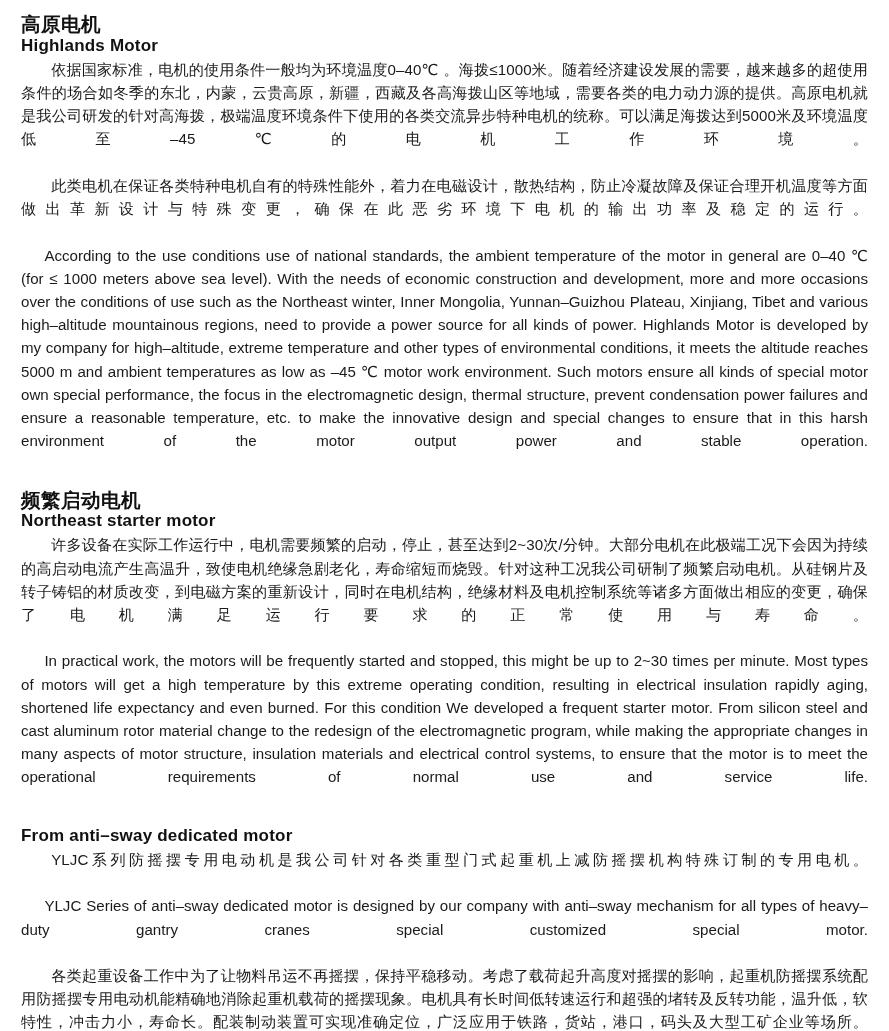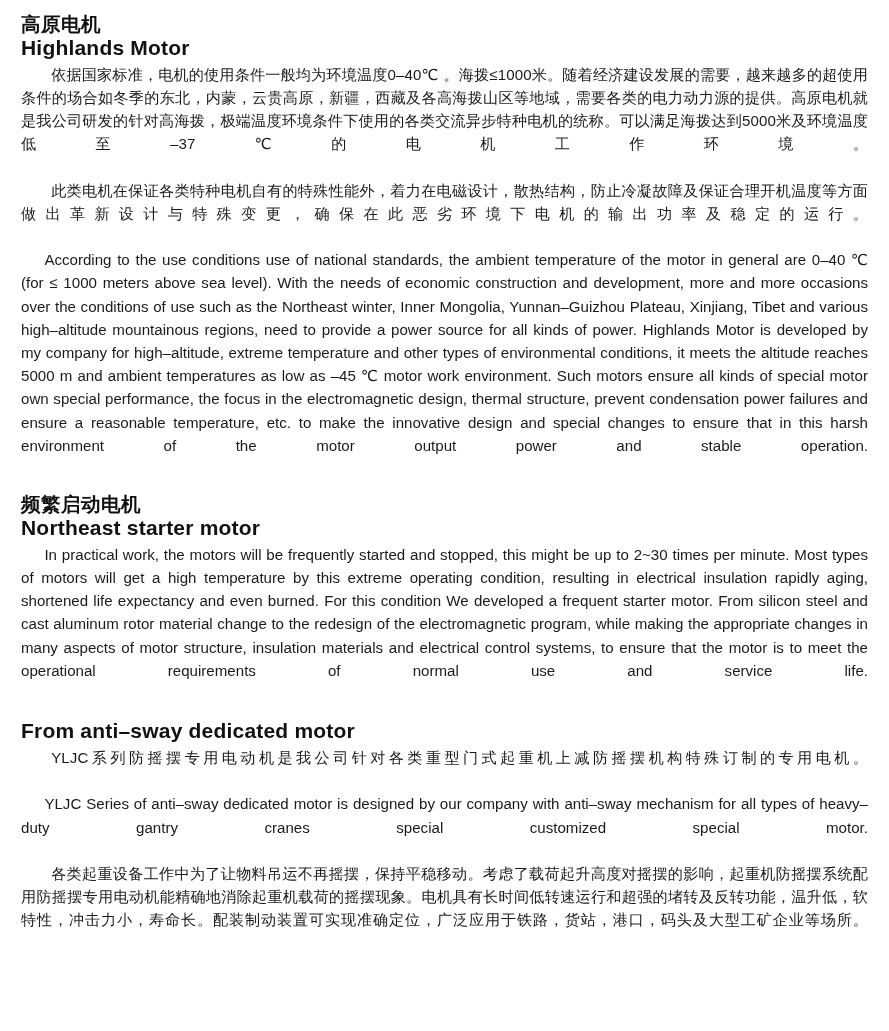--- a/index.html
+++ b/index.html
@@ -34,21 +34,21 @@
   
   .h-cn {
     font-size: 19.5px;
     font-weight: bold;
     line-height: 1.12;
     letter-spacing: 0.5px;
     margin: 0;
     color: #111111;
   }
   .h-en {
-    font-size: 21px;
+    font-size: 17px;
     font-weight: bold;
     line-height: 1.18;
     letter-spacing: 0.2px;
     margin: 0 0 2px 0;
     color: #111111;
   }
 
   
   p.para {
     margin: 0;
@@ -78,28 +78,29 @@
   }
 </style>
 </head>
 <body>
 
 <div class="page">
 
   <section class="section">
     <h2 class="h-cn">高原电机</h2>
     <h3 class="h-en">Highlands Motor</h3>
-    <p class="para cn">依据国家标准，电机的使用条件一般均为环境温度0–40℃ 。海拨≤1000米。随着经济建设发展的需要，越来越多的超使用条件的场合如冬季的东北，内蒙，云贵高原，新疆，西藏及各高海拨山区等地域，需要各类的电力动力源的提供。高原电机就是我公司研发的针对高海拨，极端温度环境条件下使用的各类交流异步特种电机的统称。可以满足海拨达到5000米及环境温度低至–37℃的电机工作环境。</p>
+    <p class="para cn">依据国家标准，电机的使用条件一般均为环境温度0–40℃ 。海拨≤1000米。随着经济建设发展的需要，越来越多的超使用条件的场合如冬季的东北，内蒙，云贵高原，新疆，西藏及各高海拨山区等地域，需要各类的电力动力源的提供。高原电机就是我公司研发的针对高海拨，极端温度环境条件下使用的各类交流异步特种电机的统称。可以满足海拨达到5000米及环境温度低至–45℃的电机工作环境。</p>
     <p class="para cn">此类电机在保证各类特种电机自有的特殊性能外，着力在电磁设计，散热结构，防止冷凝故障及保证合理开机温度等方面做出革新设计与特殊变更，确保在此恶劣环境下电机的输出功率及稳定的运行。</p>
     <p class="para en">According to the use conditions use of national standards, the ambient temperature of the motor in general are 0–40 ℃ (for ≤ 1000 meters above sea level). With the needs of economic construction and development, more and more occasions over the conditions of use such as the Northeast winter, Inner Mongolia, Yunnan–Guizhou Plateau, Xinjiang, Tibet and various high–altitude mountainous regions, need to provide a power source for all kinds of power. Highlands Motor is developed by my company for high–altitude, extreme temperature and other types of environmental conditions, it meets the altitude reaches 5000 m and ambient temperatures as low as –45 ℃ motor work environment. Such motors ensure all kinds of special motor own special performance, the focus in the electromagnetic design, thermal structure, prevent condensation power failures and ensure a reasonable temperature, etc. to make the innovative design and special changes to ensure that in this harsh environment of the motor output power and stable operation.</p>
   </section>
 
   <section class="section">
     <h2 class="h-cn">频繁启动电机</h2>
     <h3 class="h-en">Northeast starter motor</h3>
+    <p class="para cn">许多设备在实际工作运行中，电机需要频繁的启动，停止，甚至达到2~30次/分钟。大部分电机在此极端工况下会因为持续的高启动电流产生高温升，致使电机绝缘急剧老化，寿命缩短而烧毁。针对这种工况我公司研制了频繁启动电机。从硅钢片及转子铸铝的材质改变，到电磁方案的重新设计，同时在电机结构，绝缘材料及电机控制系统等诸多方面做出相应的变更，确保了电机满足运行要求的正常使用与寿命。</p>
     <p class="para en">In practical work, the motors will be frequently started and stopped, this might be up to 2~30 times per minute. Most types of motors will get a high temperature by this extreme operating condition, resulting in electrical insulation rapidly aging, shortened life expectancy and even burned. For this condition We developed a frequent starter motor. From silicon steel and cast aluminum rotor material change to the redesign of the electromagnetic program, while making the appropriate changes in many aspects of motor structure, insulation materials and electrical control systems, to ensure that the motor is to meet the operational requirements of normal use and service life.</p>
   </section>
 
   <section class="section">
     <h3 class="h-en">From anti–sway dedicated motor</h3>
     <p class="para cn">YLJC系列防摇摆专用电动机是我公司针对各类重型门式起重机上减防摇摆机构特殊订制的专用电机。</p>
     <p class="para en">YLJC Series of anti–sway dedicated motor is designed by our company with anti–sway mechanism for all types of heavy–duty gantry cranes special customized special motor.</p>
     <p class="para cn">各类起重设备工作中为了让物料吊运不再摇摆，保持平稳移动。考虑了载荷起升高度对摇摆的影响，起重机防摇摆系统配用防摇摆专用电动机能精确地消除起重机载荷的摇摆现象。电机具有长时间低转速运行和超强的堵转及反转功能，温升低，软特性，冲击力小，寿命长。配装制动装置可实现准确定位，广泛应用于铁路，货站，港口，码头及大型工矿企业等场所。</p>
 
   </section>

